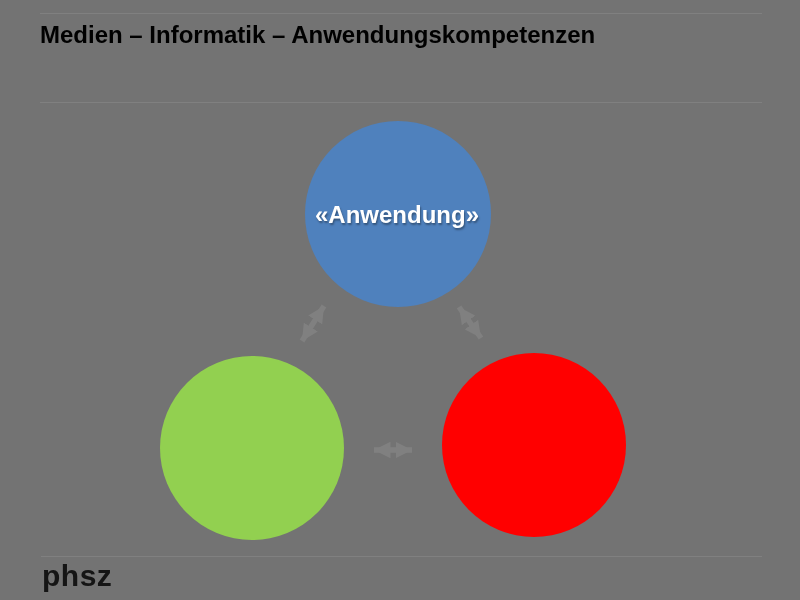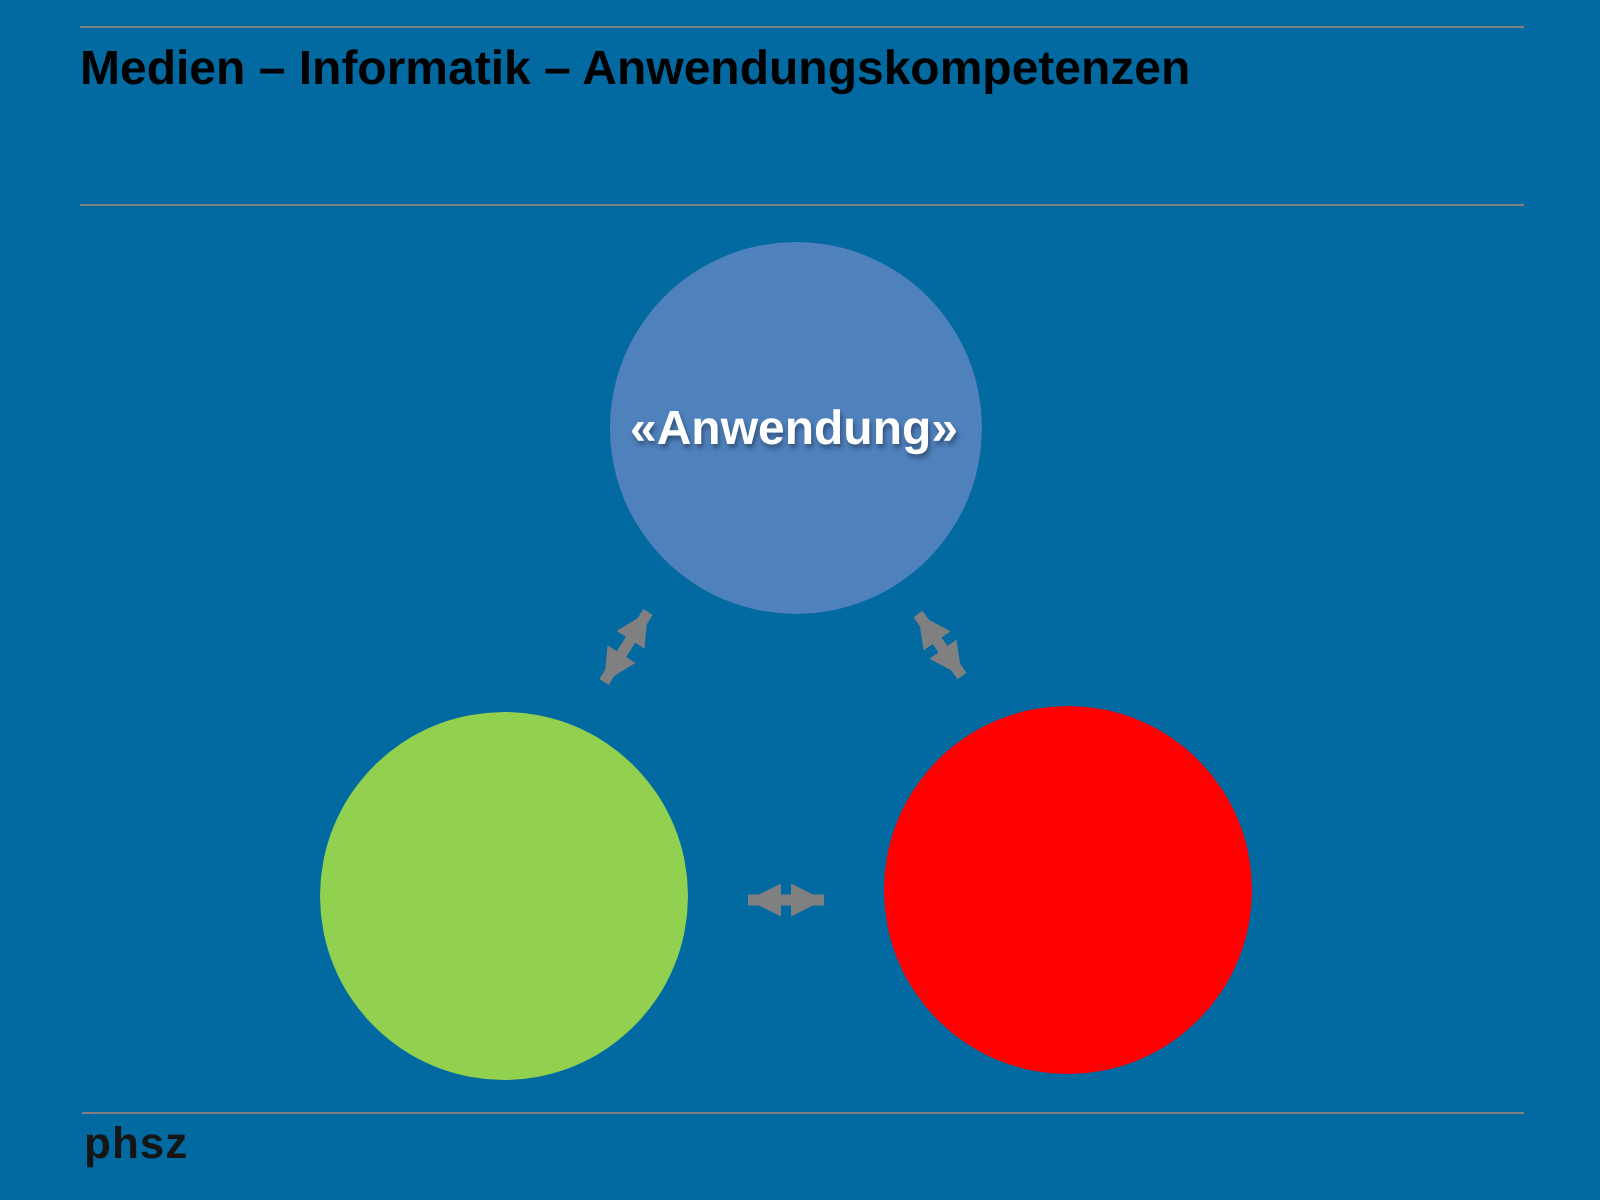--- a/index.html
+++ b/index.html
@@ -8,21 +8,21 @@
     background: #ffffff;
     width: 800px;
     height: 600px;
     overflow: hidden;
     font-family: "Liberation Sans", sans-serif;
   }
   .slide {
     position: relative;
     width: 800px;
     height: 600px;
-    background: #0369a1;
+    background: #737373;
   }
   .rule {
     position: absolute;
     height: 1px;
     background: #808080;
   }
   #rule-top    { left: 40px; top: 13px;  width: 722px; }
   #rule-title  { left: 40px; top: 102px; width: 722px; }
   #rule-bottom { left: 41px; top: 556px; width: 721px; }
   .title {
@@ -49,21 +49,21 @@
     white-space: nowrap;
     text-shadow: 1px 2px 2px rgba(0,0,0,0.35);
   }
   #label-anwendung  { left: 397px; top: 215px; }
   #label-medien     { left: 252px; top: 450px; }
   #label-informatik { left: 533px; top: 447px; }
   .logo {
     position: absolute;
     left: 42px;
     top: 559px;
-    font-size: 22px;
+    font-size: 30px;
     font-weight: 800;
     letter-spacing: 0.5px;
     color: #151515;
     text-align: right;
   }
 </style>
 </head>
 <body>
 
 <div class="slide">

